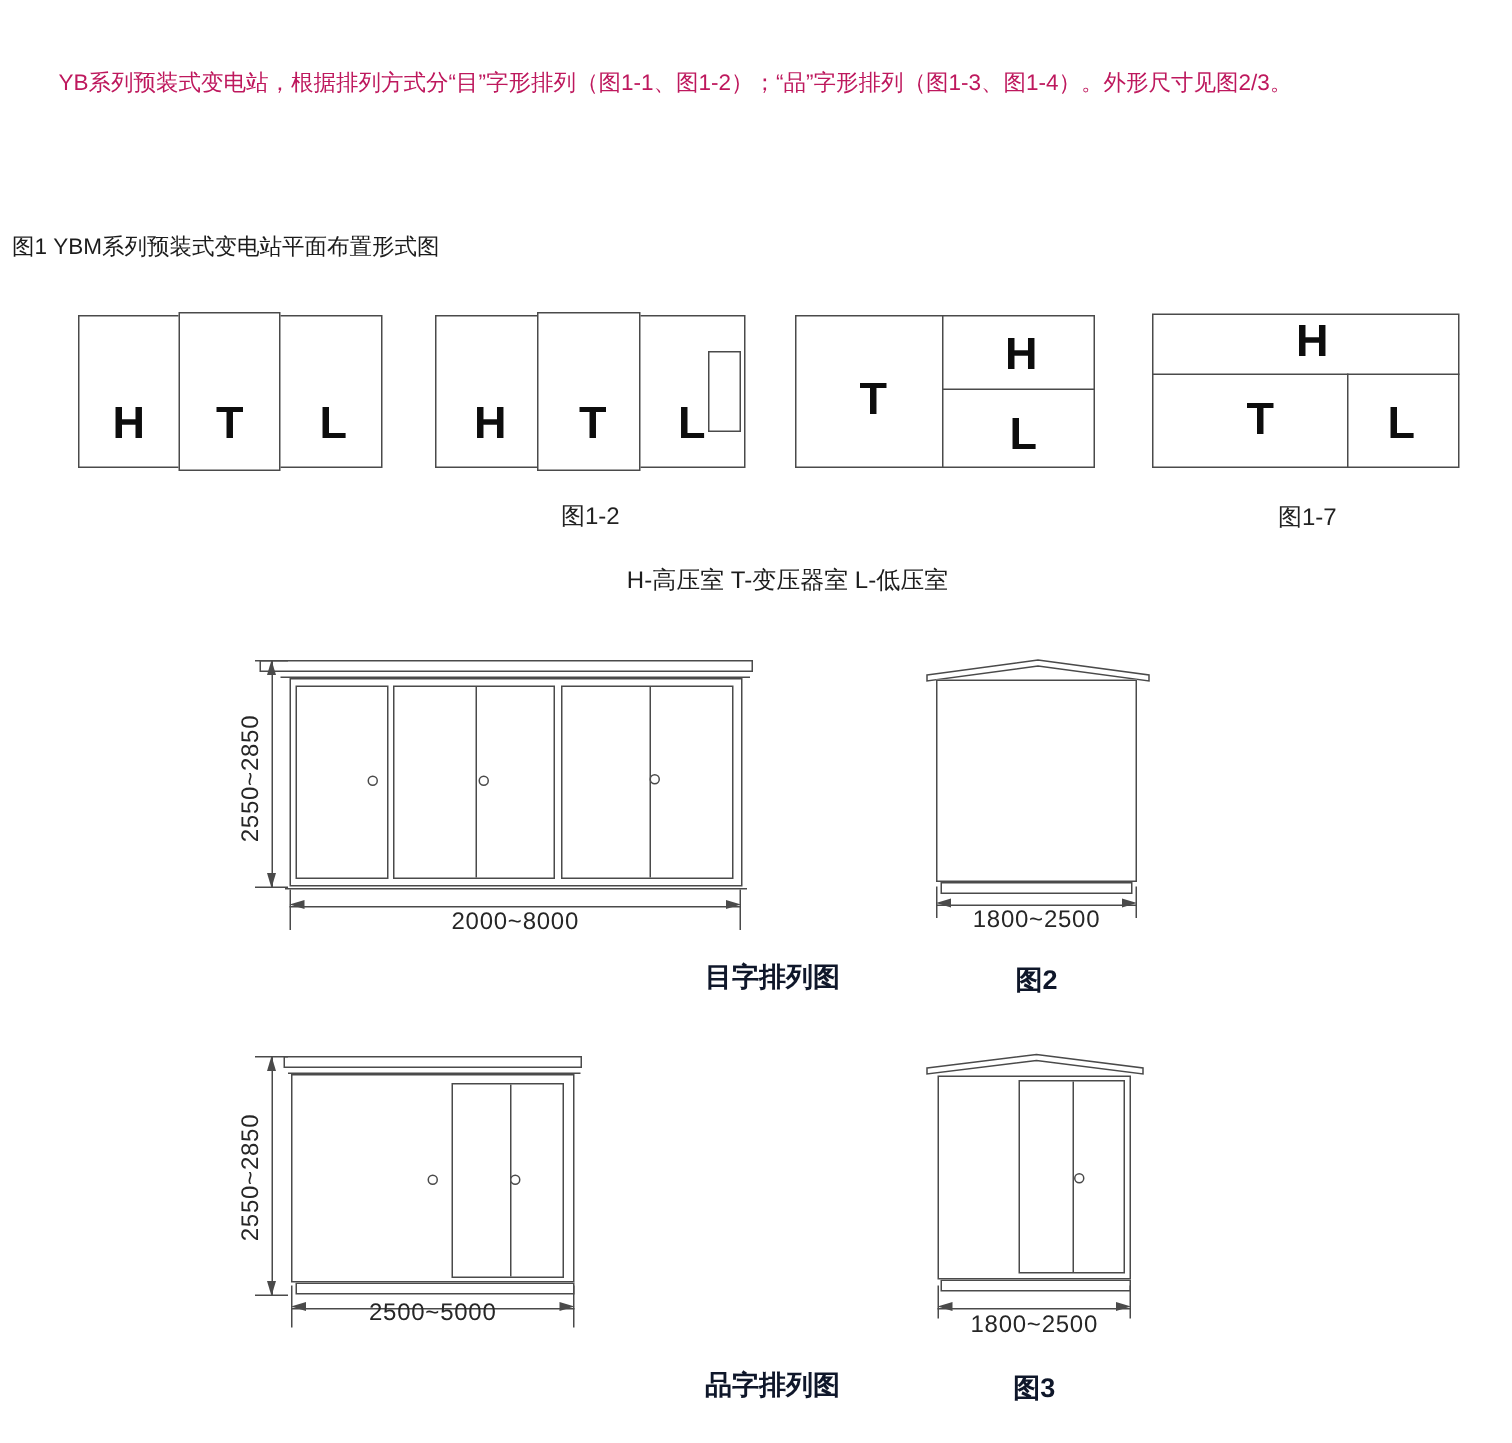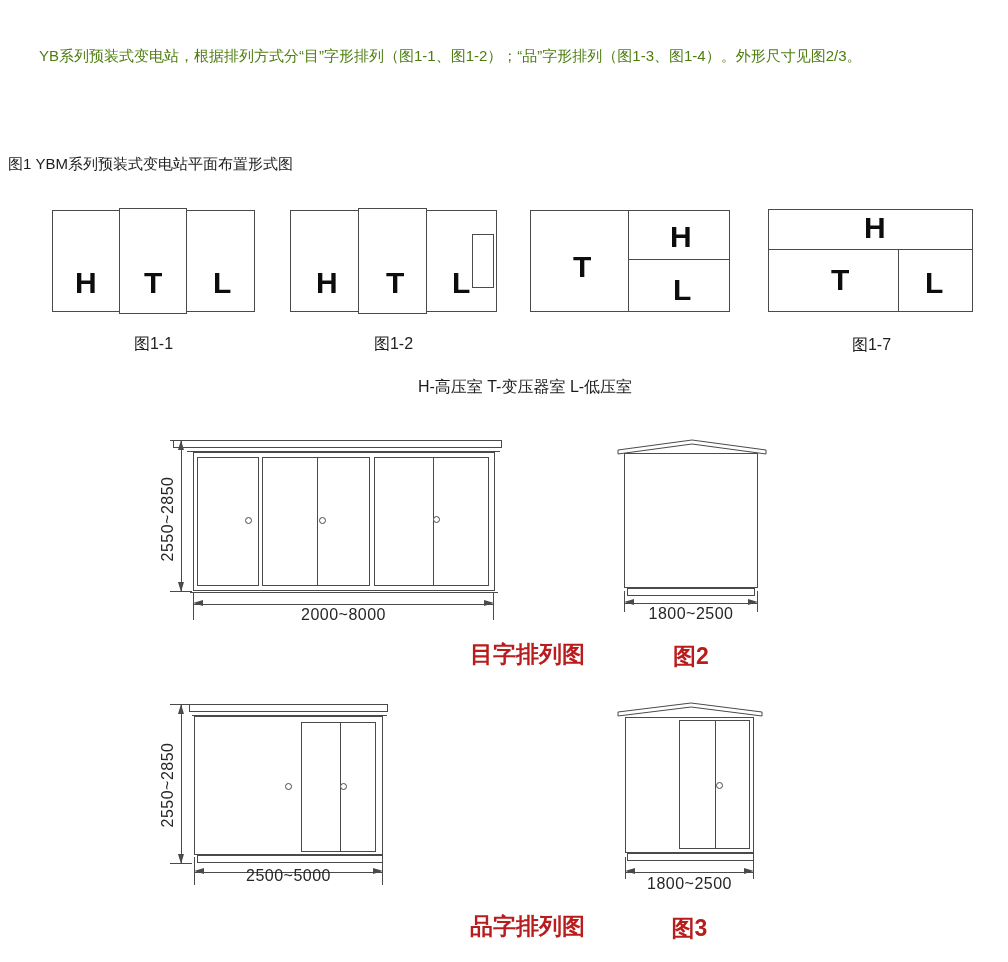--- a/index.html
+++ b/index.html
@@ -6,31 +6,31 @@
   html,body { background:#ffffff; }
   .page {
     position:relative; width:1008px; height:962px; background:#ffffff;
     font-family:"Liberation Sans","DejaVu Sans",sans-serif; color:#1f1f1f; overflow:hidden;
   }
   .abs  { position:absolute; }
   .box  { position:absolute; border:1px solid #4a4a4a; background:#ffffff; }
   .line { position:absolute; background:#4a4a4a; }
   .doc-title { position:absolute; left:8px; top:6px; font-size:20px; font-weight:700; color:#111; }
   .doc-para  { position:absolute; left:8px; top:42px; width:994px; font-size:15px;
-               line-height:28px; text-indent:31px; color:#4d7c0f; }
+               line-height:28px; text-indent:31px; color:#be185d; }
   .fig-label { position:absolute; left:8px; top:155px; font-size:15px; color:#1c1c1c; }
   .legend    { position:absolute; left:310px; top:377px; width:430px; text-align:center;
                font-size:16px; color:#1c1c1c; }
   .room-letter { position:absolute; font-weight:700; font-size:30px; line-height:32px; color:#0d0d0d; }
   .plan-caption { position:absolute; font-size:16px; color:#222; text-align:center; }
   .dim-text-h { position:absolute; font-size:16px; color:#262626; text-align:center;
                 letter-spacing:.5px; line-height:16px; }
   .dim-text-v { position:absolute; font-size:16px; color:#262626; white-space:nowrap;
                 letter-spacing:.5px; transform:translate(-50%,-50%) rotate(-90deg); }
-  .elev-caption { position:absolute; font-size:23px; font-weight:700; color:#b91c1c; }
+  .elev-caption { position:absolute; font-size:18px; font-weight:700; color:#0f172a; }
   .tac { text-align:center; }
   .handle { position:absolute; width:7px; height:7px; border:1px solid #4a4a4a;
             border-radius:50%; background:#fff; }
   .arrow { position:absolute; width:0; height:0; }
   .arrow-up    { border-left:3.5px solid transparent; border-right:3.5px solid transparent; border-bottom:10px solid #4a4a4a; }
   .arrow-down  { border-left:3.5px solid transparent; border-right:3.5px solid transparent; border-top:10px solid #4a4a4a; }
   .arrow-left  { border-top:3.5px solid transparent; border-bottom:3.5px solid transparent; border-right:10px solid #4a4a4a; }
   .arrow-right { border-top:3.5px solid transparent; border-bottom:3.5px solid transparent; border-left:10px solid #4a4a4a; }
   svg { position:absolute; overflow:visible; }
 </style>
@@ -41,21 +41,20 @@
 
   <div class="doc-para">YB系列预装式变电站，根据排列方式分“目”字形排列（图1-1、图1-2）；“品”字形排列（图1-3、图1-4）。外形尺寸见图2/3。</div>
   <div class="fig-label">图1 YBM系列预装式变电站平面布置形式图</div>
 
   <div class="abs" style="left:52px; top:210px; width:203px; height:152px;">
     <div class="box" style="left:0; top:0; width:203px; height:102px;"></div>
     <div class="box" style="left:67px; top:-2px; width:68px; height:106px;"></div>
     <span class="room-letter" style="left:23px; top:57px;">H</span>
     <span class="room-letter" style="left:92px; top:57px;">T</span>
     <span class="room-letter" style="left:161px; top:57px;">L</span>
-    <div class="plan-caption" style="left:0; top:124px; width:203px;">图1-1</div>
   </div>
 
   <div class="abs" style="left:290px; top:210px; width:207px; height:152px;">
     <div class="box" style="left:0; top:0; width:207px; height:102px;"></div>
     <div class="box" style="left:68px; top:-2px; width:69px; height:106px;"></div>
     <div class="box" style="left:182px; top:24px; width:22px; height:54px;"></div>
     <span class="room-letter" style="left:26px; top:57px;">H</span>
     <span class="room-letter" style="left:96px; top:57px;">T</span>
     <span class="room-letter" style="left:162px; top:57px;">L</span>
     <div class="plan-caption" style="left:0; top:124px; width:207px;">图1-2</div>

